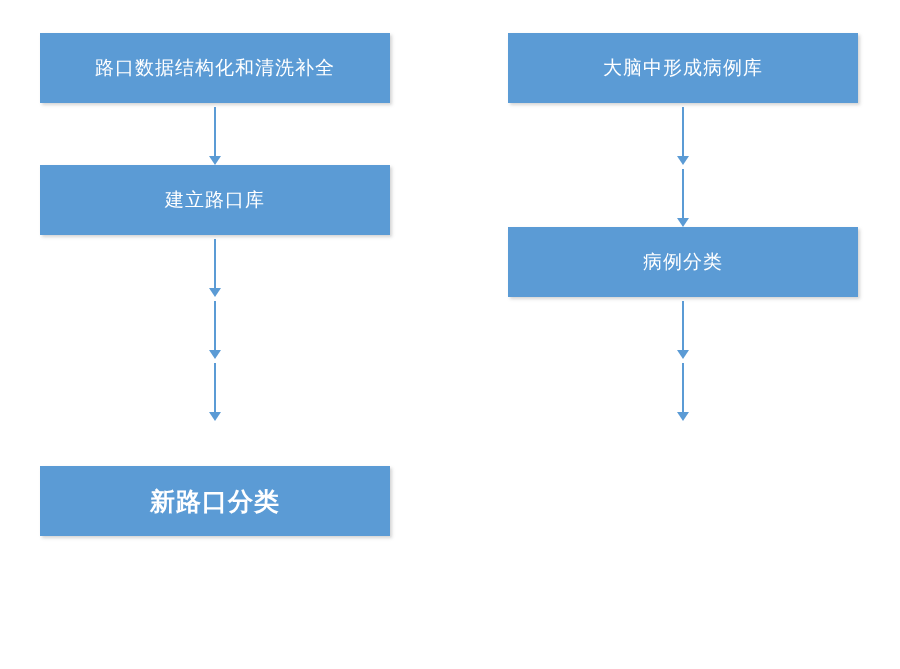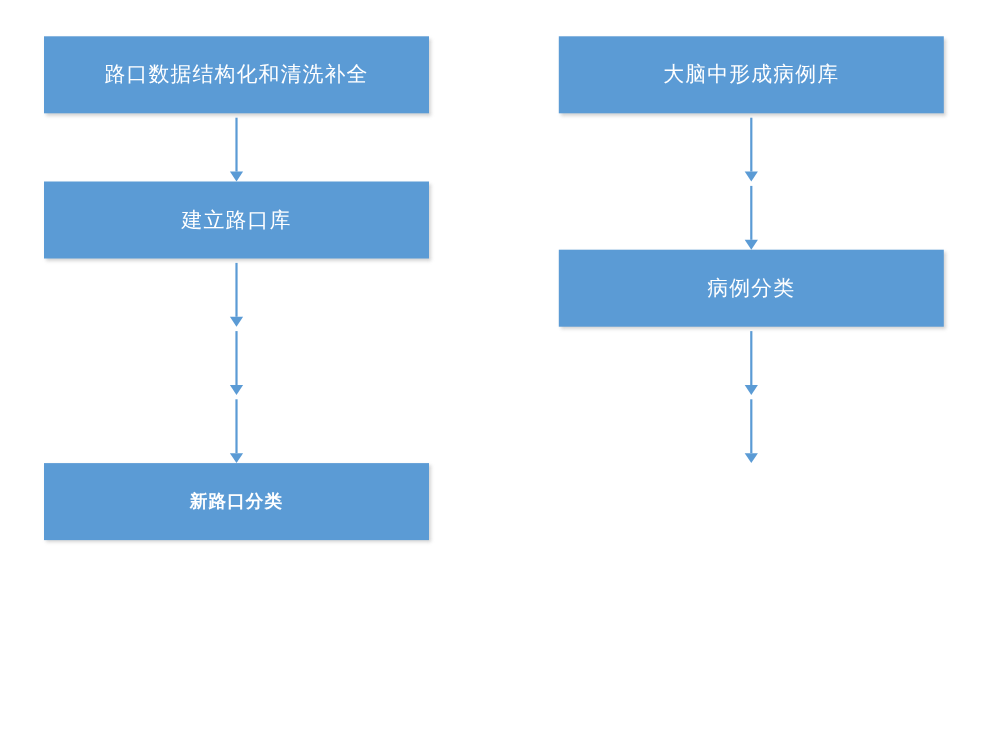--- a/index.html
+++ b/index.html
@@ -28,21 +28,22 @@
     color: #FFFFFF;
     display: flex;
     align-items: center;
     justify-content: center;
     font-size: 19px;
     letter-spacing: 1px;
     box-shadow: 2px 2px 3px rgba(160,160,160,0.45);
   }
   .flow-box.bold {
     font-weight: bold;
-    font-size: 16px;
+    font-size: 25px;
+    margin-top: 45px;
   }
   .arrow-wrap {
     height: 62px;
     display: flex;
     flex-direction: column;
     align-items: center;
     justify-content: center;
     padding-top: 4px;
   }
   .arrow-line {

